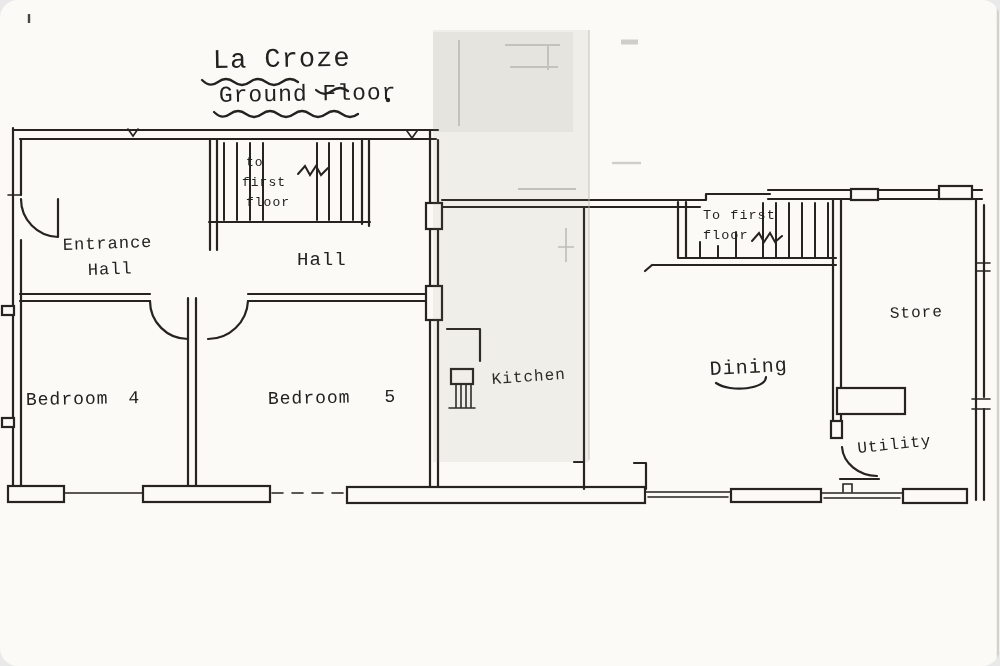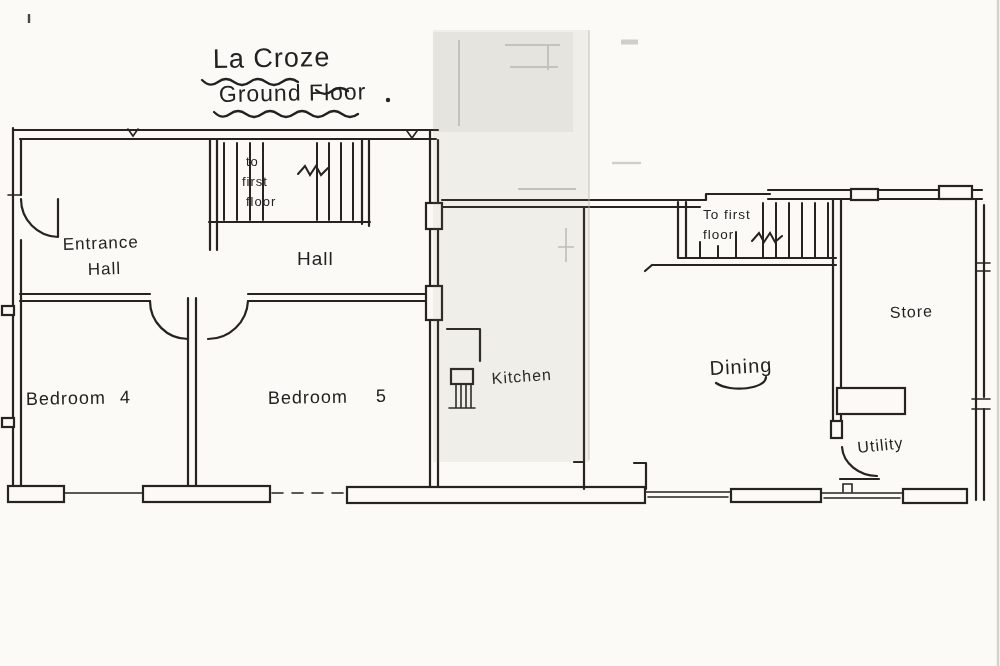--- a/index.html
+++ b/index.html
@@ -1,19 +1,20 @@
 <!DOCTYPE html>
 <html><head>
 <meta charset="utf-8">
 <style>
   html,body{margin:0;padding:0;background:#e9e9e9;}
   .stage{
     position:relative;width:1000px;height:666px;margin:0 auto;
     background:#fbfaf6;overflow:hidden;
-    font-family:Liberation Sans, sans-serif;
+    font-family:Liberation Mono, monospace;
+    border-radius:18px;
   }
   svg{position:absolute;left:0;top:0;}
   .ink{stroke:#262320;fill:none;stroke-width:2.2;stroke-linecap:round;}
   .ink-thin{stroke:#262320;fill:none;stroke-width:1.6;stroke-linecap:round;}
   .tread{stroke:#262320;fill:none;stroke-width:2;stroke-linecap:round;}
   .wallblock{fill:#fbfaf6;stroke:#262320;stroke-width:2.2;}
   .ghost{stroke:#c9c8c0;fill:none;stroke-width:2;}
   .hand{fill:#242220;letter-spacing:1px;}
   .squiggle{stroke:#242220;fill:none;stroke-width:2.2;stroke-linecap:round;}
 </style>

